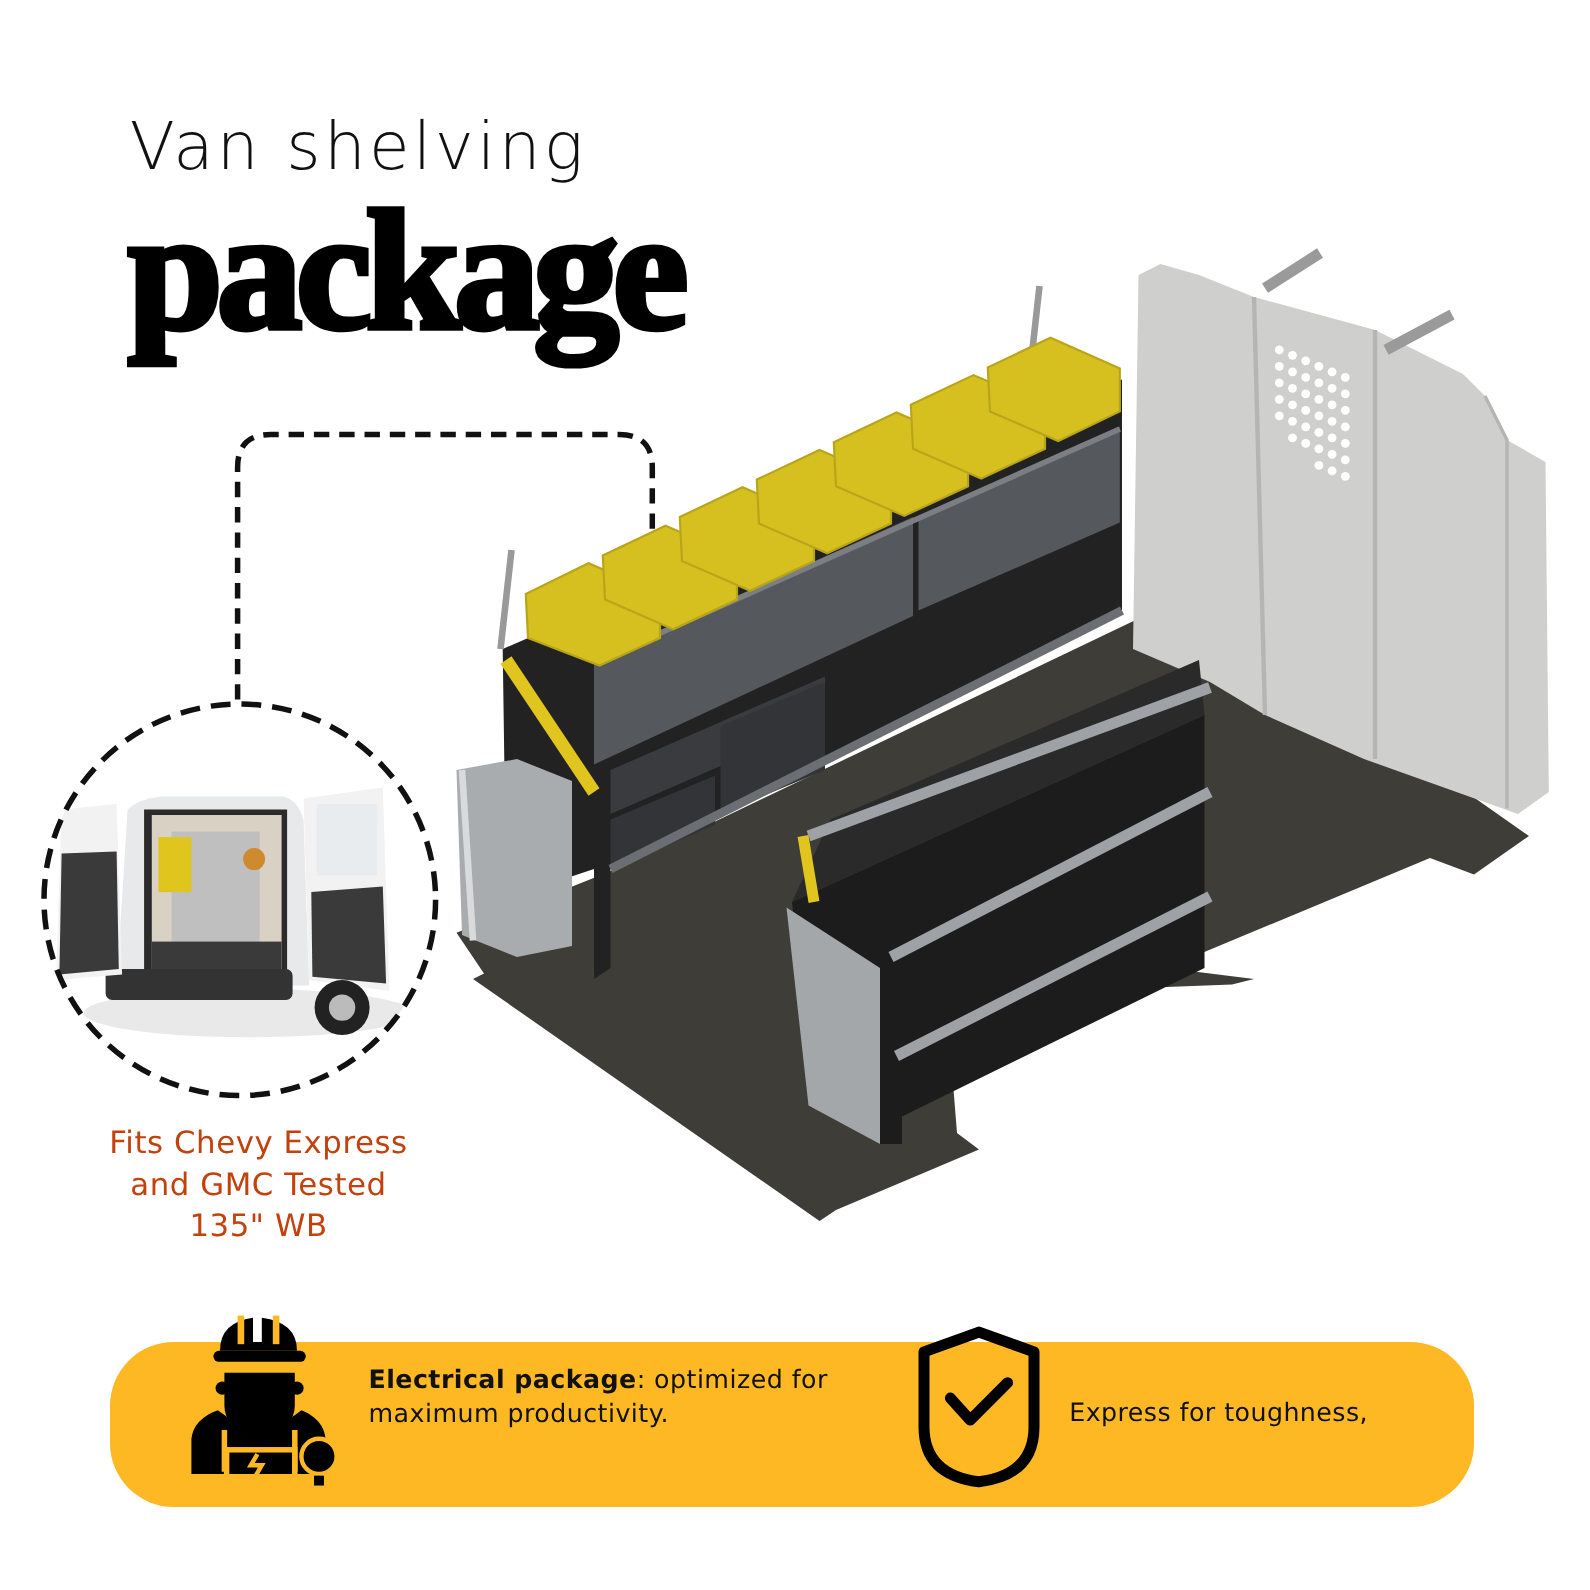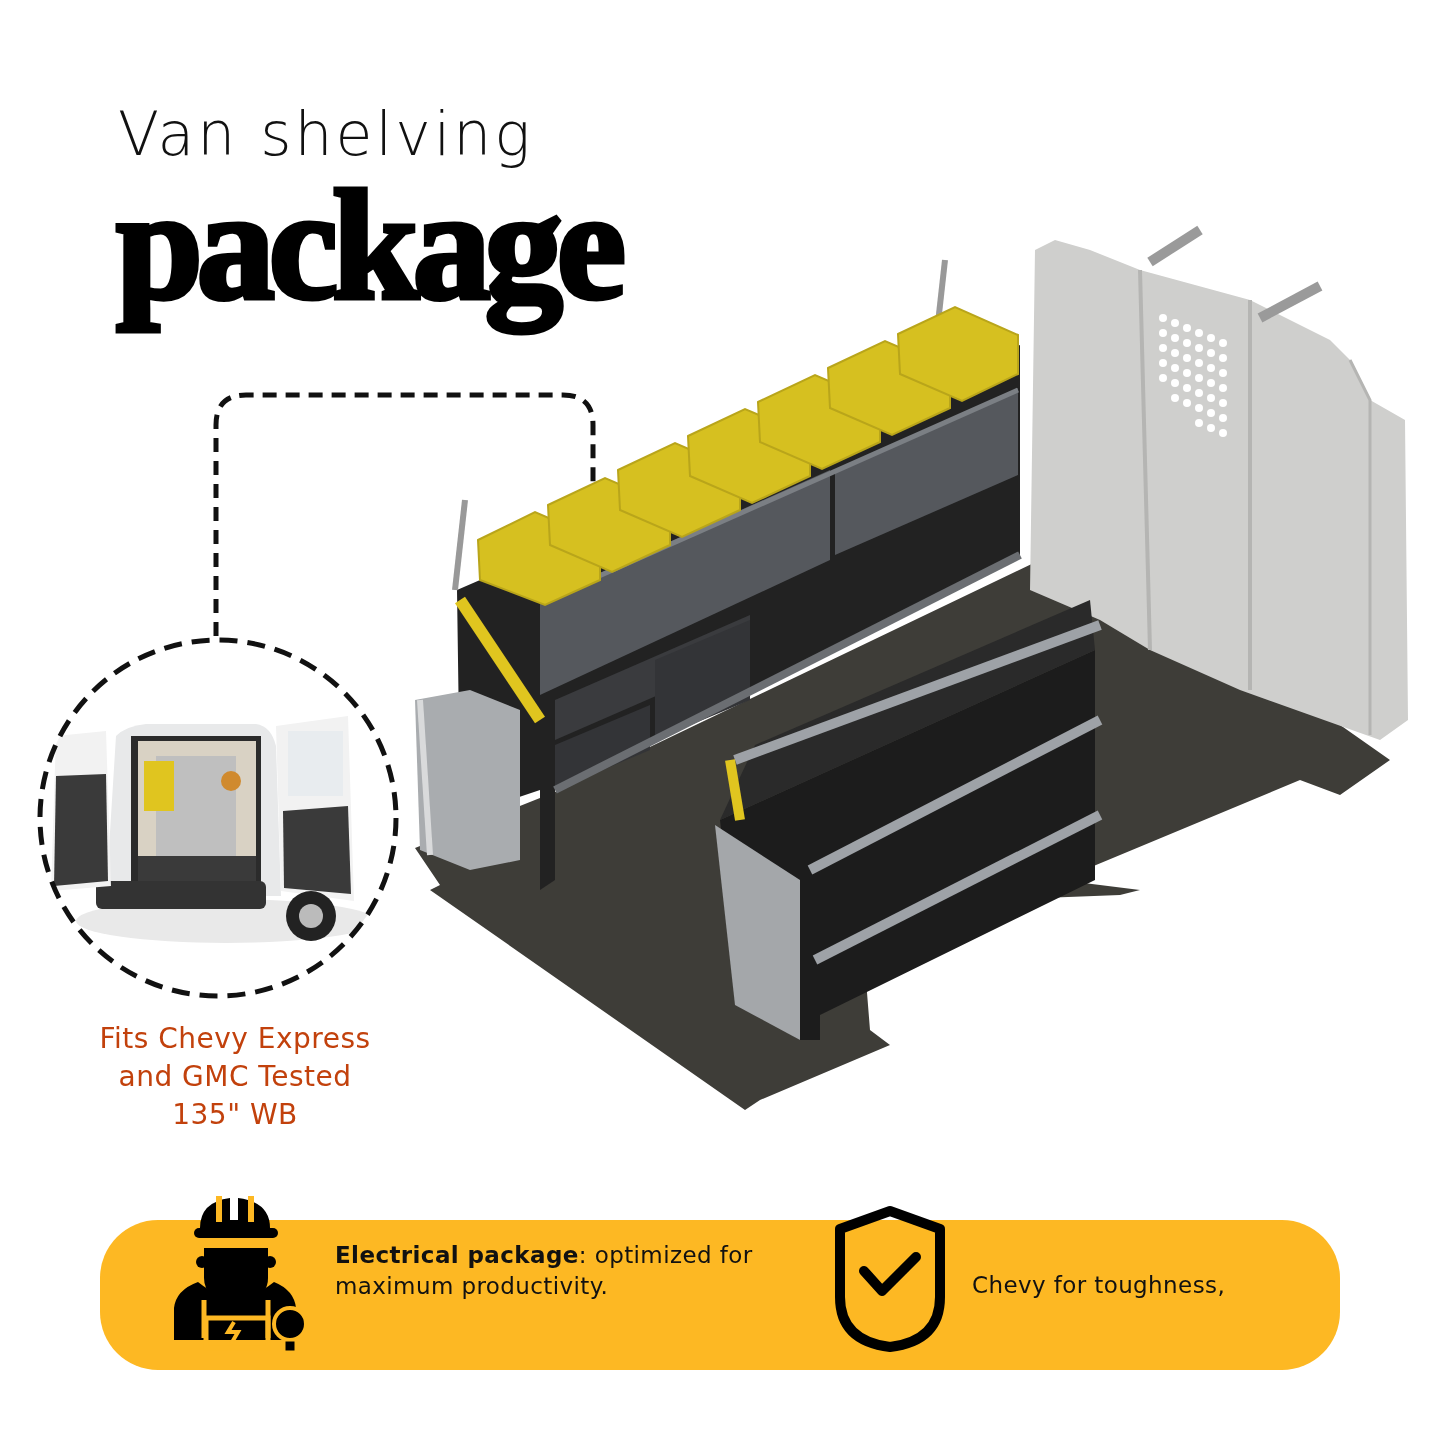--- a/index.html
+++ b/index.html
@@ -183,14 +183,14 @@
 <div class="abs feat-text f1">
   <b>Electrical package</b><span>: optimized for maximum productivity.</span>
 </div>
 
 <svg class="abs" style="left:828px;top:1205px" width="120" height="150" viewBox="0 0 120 150">
   <path d="M62 6 L112 24 L112 92 Q112 136 62 142 Q12 136 12 92 L12 24 Z" fill="none" stroke="#000" stroke-width="10" stroke-linejoin="round"></path>
   <path d="M36 66 L54 86 L88 52" fill="none" stroke="#000" stroke-width="10" stroke-linecap="round" stroke-linejoin="round"></path>
 </svg>
 
 <div class="abs feat-text f2">
-  <div>Chevy for toughness,</div>
+  <div>Express for toughness,</div>
 </div>
 
 </body></html>

